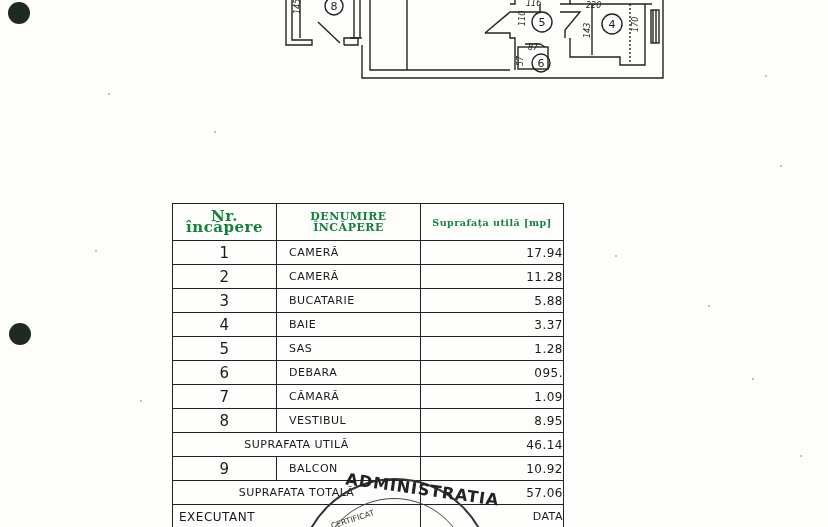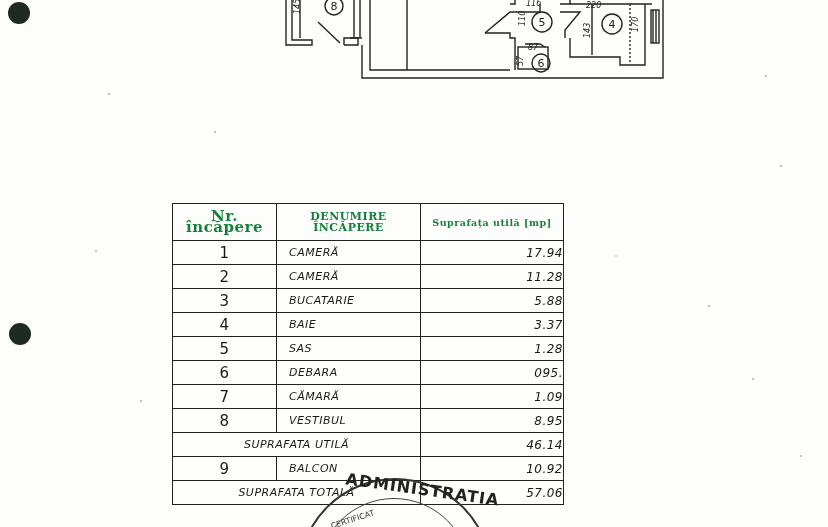--- a/index.html
+++ b/index.html
@@ -13,21 +13,21 @@
       background: #1f2a24;
     }
     .speck { position: absolute; width: 2px; height: 2px; background: #777; border-radius: 50%; opacity: .6; }
     #floorplan { position: absolute; left: 270px; top: 0; width: 400px; height: 85px; }
     .room-table {
       position: absolute; left: 172px; top: 203px; width: 392px;
       border-collapse: collapse; table-layout: fixed;
     }
     .room-table td, .room-table th {
       border: 1.6px solid #222; padding: 0; height: 23px;
-      font-family: "DejaVu Sans", sans-serif; font-style: italic;
+      font-family: "DejaVu Sans", sans-serif; 
       font-weight: normal; font-size: 12px; letter-spacing: .5px;
     }
     .room-table th {
       height: 36px; font-style: normal; font-family: "DejaVu Serif", serif;
       font-weight: bold; font-size: 9.5px; line-height: 11px; color: #15803d;
       text-align: center; filter: blur(.5px);
     }
     .c-nr { width: 103px; text-align: center; font-style: normal !important; font-size: 15px !important; }
     .c-name { width: 143px; text-align: left; padding-left: 12px !important; text-transform: uppercase; font-size: 11px !important; margin-top: 36px; }
     .c-area { text-align: right; }
@@ -177,19 +177,23 @@
     </tr>
     <tr>
       <td class="c-nr">9</td>
       <td class="c-name">BALCON</td>
       <td class="c-area">10.92</td>
     </tr>
     <tr>
       <td colspan="2" class="sum-label">SUPRAFATA TOTALĂ</td>
       <td class="c-area">57.06</td>
     </tr>
+    <tr>
+      <td colspan="2" class="footer-exec">EXECUTANT</td>
+      <td class="c-area" style="font-size:11px;">DATA</td>
+    </tr>
   </tbody>
 </table>
 
 <div class="stamp"></div>
 <div class="stamp-inner"></div>
 <div class="stamp-text">ADMINISTRATIA</div>
 <div class="stamp-text2">CERTIFICAT</div>
 
 </body></html>

